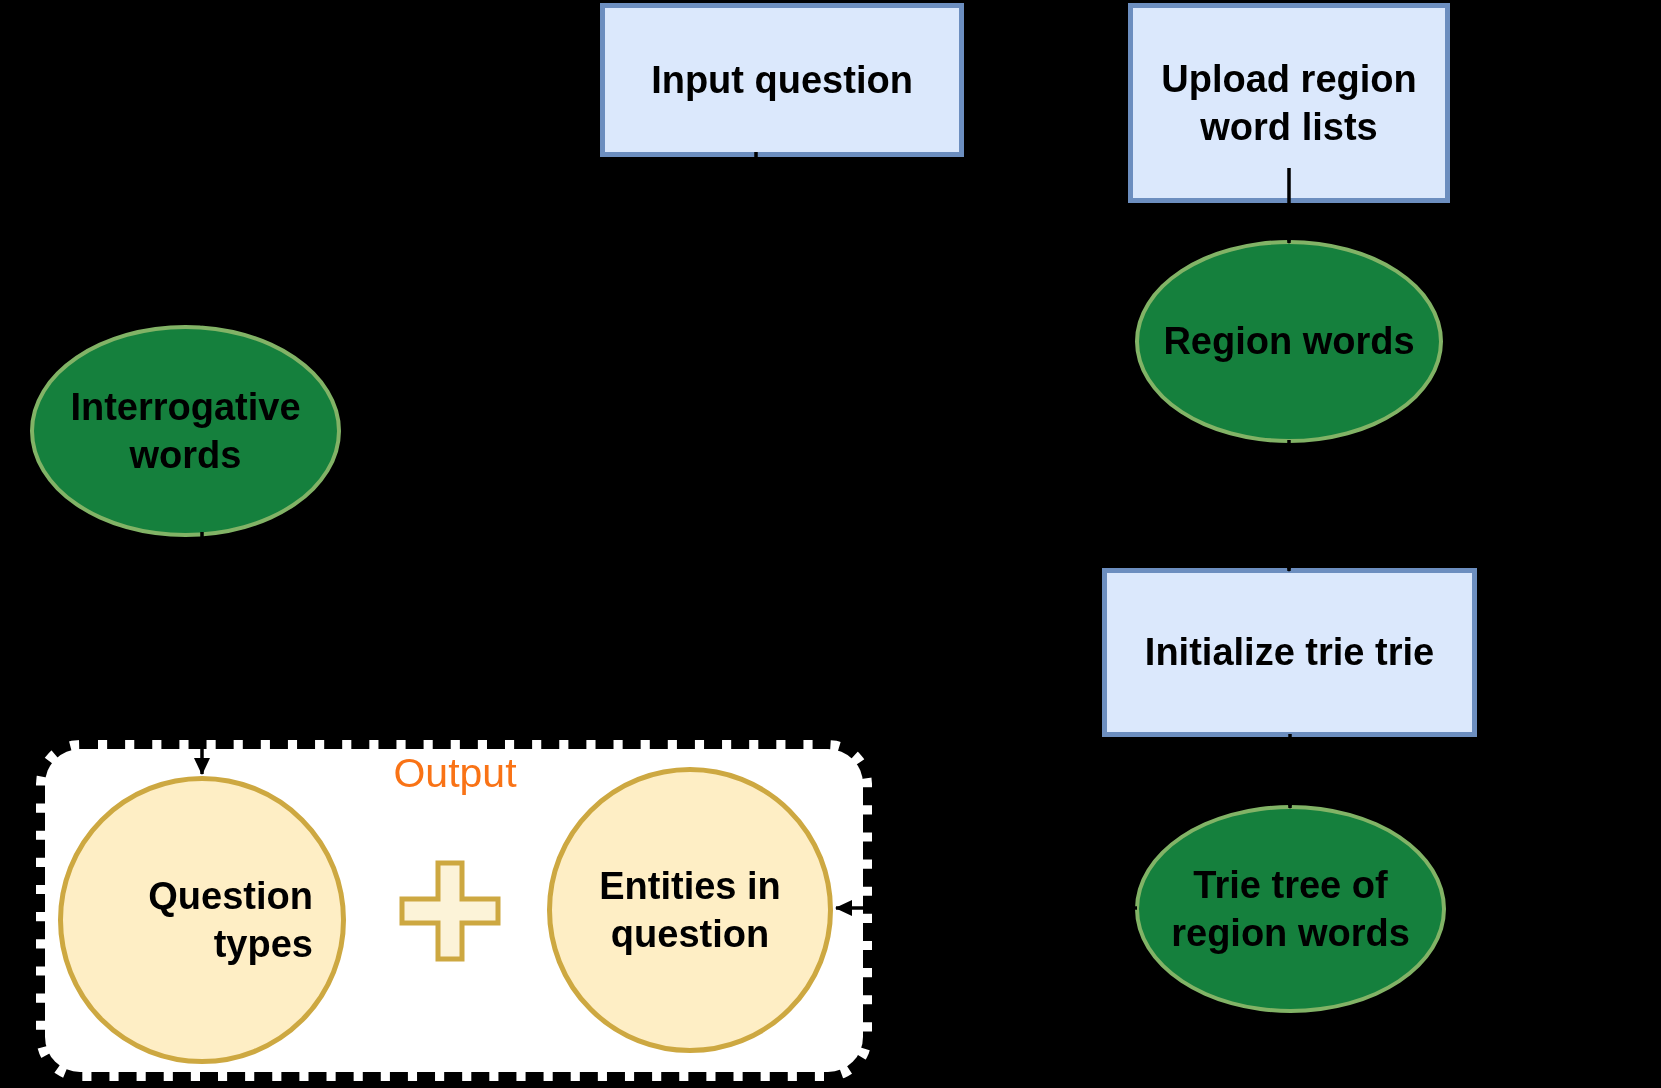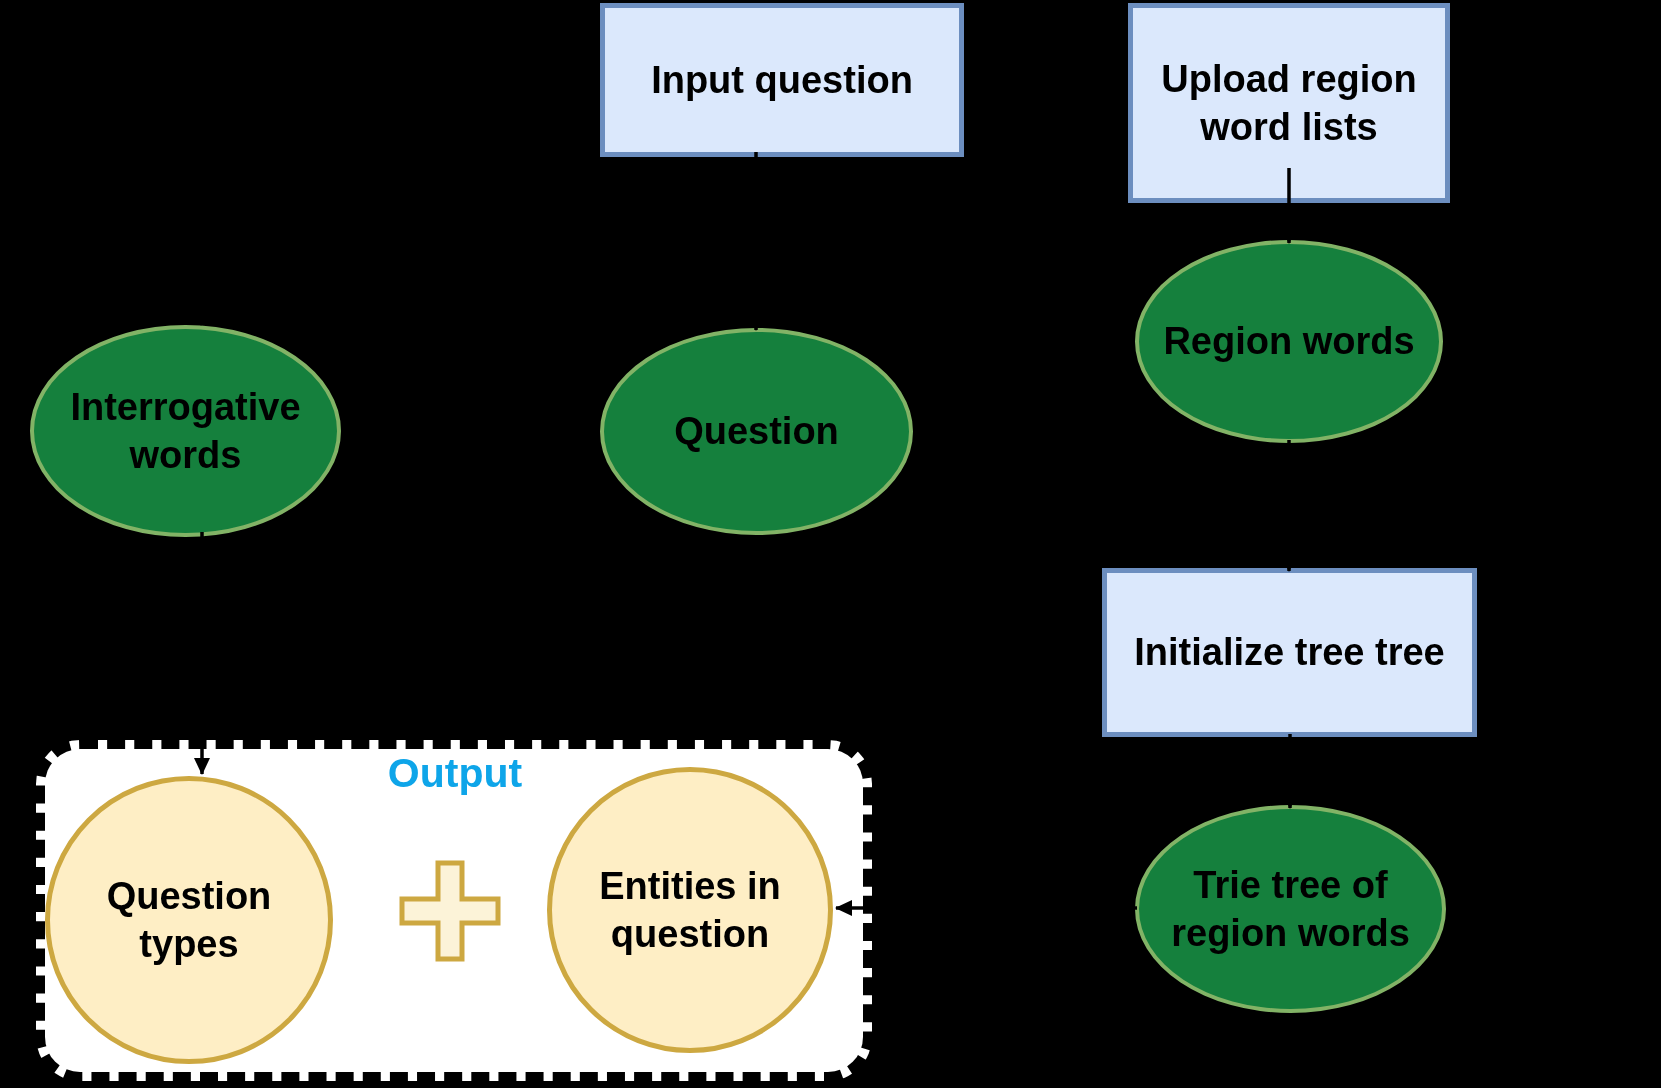--- a/index.html
+++ b/index.html
@@ -50,23 +50,23 @@
     border: 9px dashed #000;
     border-radius: 44px;
     box-sizing: border-box;
     z-index: 1;
   }
   .output-title {
     position: absolute;
     left: 370px; top: 750px;
     width: 170px;
     text-align: center;
-    font-weight: 700;
+    font-weight: 400;
     font-size: 41px;
-    color: #0ea5e9;
+    color: #f97316;
     z-index: 2;
   }
   .overlay {
     position: absolute;
     left: 0; top: 0;
     z-index: 3;
     pointer-events: none;
   }
 </style>
 </head>
@@ -75,31 +75,30 @@
 <div id="canvas">
 
   <div class="output-box"></div>
   <div class="output-title">Output</div>
 
 
   <div class="node process" style="left:600px; top:3px; width:364px; height:154px;">Input question</div>
 
   <div class="node process" style="left:1128px; top:3px; width:322px; height:200px; padding:0 20px;">Upload region word lists</div>
 
-  <div class="node process" style="left:1102px; top:568px; width:375px; height:169px;">Initialize tree tree</div>
+  <div class="node process" style="left:1102px; top:568px; width:375px; height:169px;">Initialize trie trie</div>
 
   <div class="node data" style="left:30px; top:325px; width:311px; height:212px; padding:0 26px;">Interrogative words</div>
 
-  <div class="node data" style="left:600px; top:328px; width:313px; height:207px;">Question</div>
 
   <div class="node data" style="left:1135px; top:240px; width:308px; height:203px; padding:0 10px;">Region words</div>
 
   <div class="node data" style="left:1135px; top:805px; width:311px; height:208px; padding:0 24px;">Trie tree of region words</div>
 
-  <div class="node result" style="left:45px; top:776px; width:288px; height:288px; padding:0 28px;">Question types</div>
+  <div class="node result" style="left:58px; top:776px; width:288px; height:288px; padding:0 28px;text-align:right;">Question types</div>
 
   <div class="node result" style="left:547px; top:767px; width:286px; height:286px; padding:0 28px;">Entities in question</div>
 
   <svg class="overlay" width="1661" height="1088" viewBox="0 0 1661 1088">
     <defs>
       <marker id="ah" markerUnits="userSpaceOnUse" markerWidth="24" markerHeight="24" refX="18" refY="10" orient="auto">
         <path d="M2,2 L19,10 L2,18 Z" fill="#000"></path>
       </marker>
     </defs>
 

